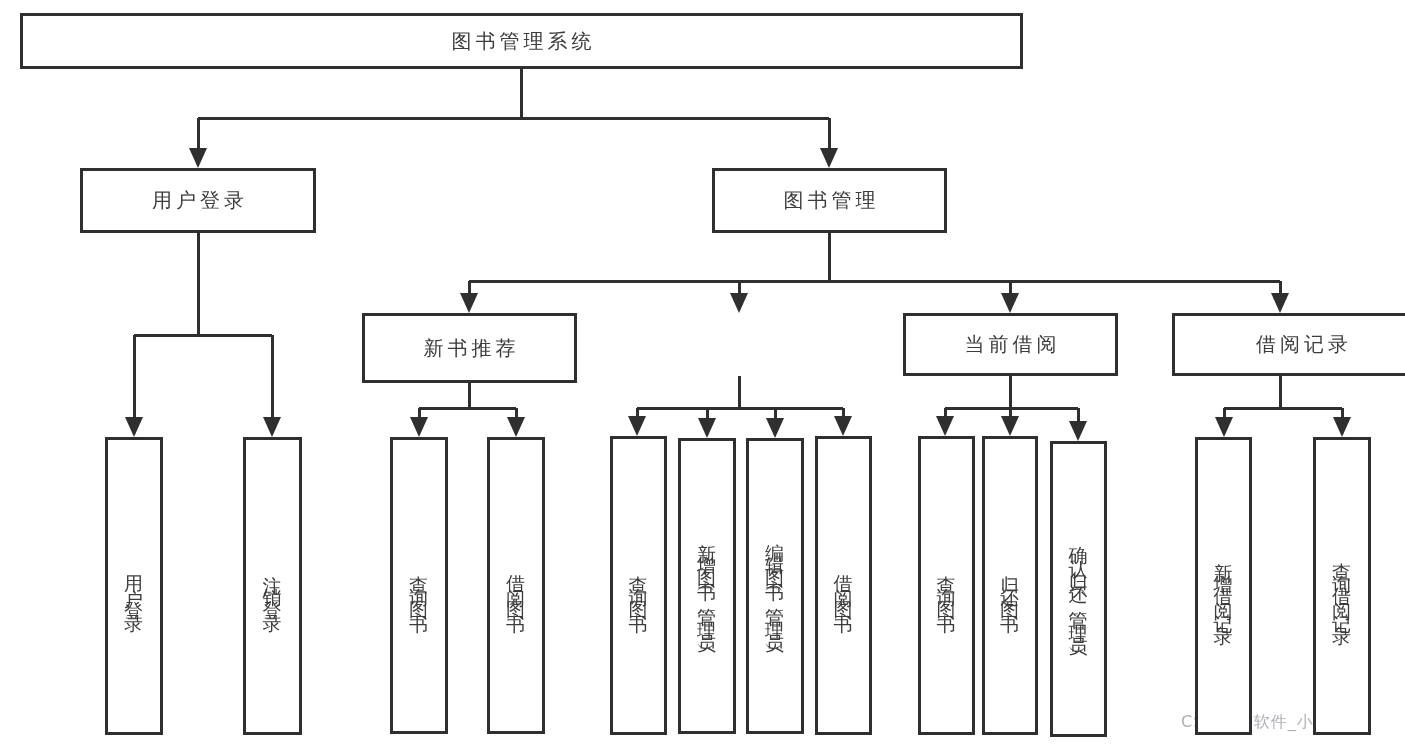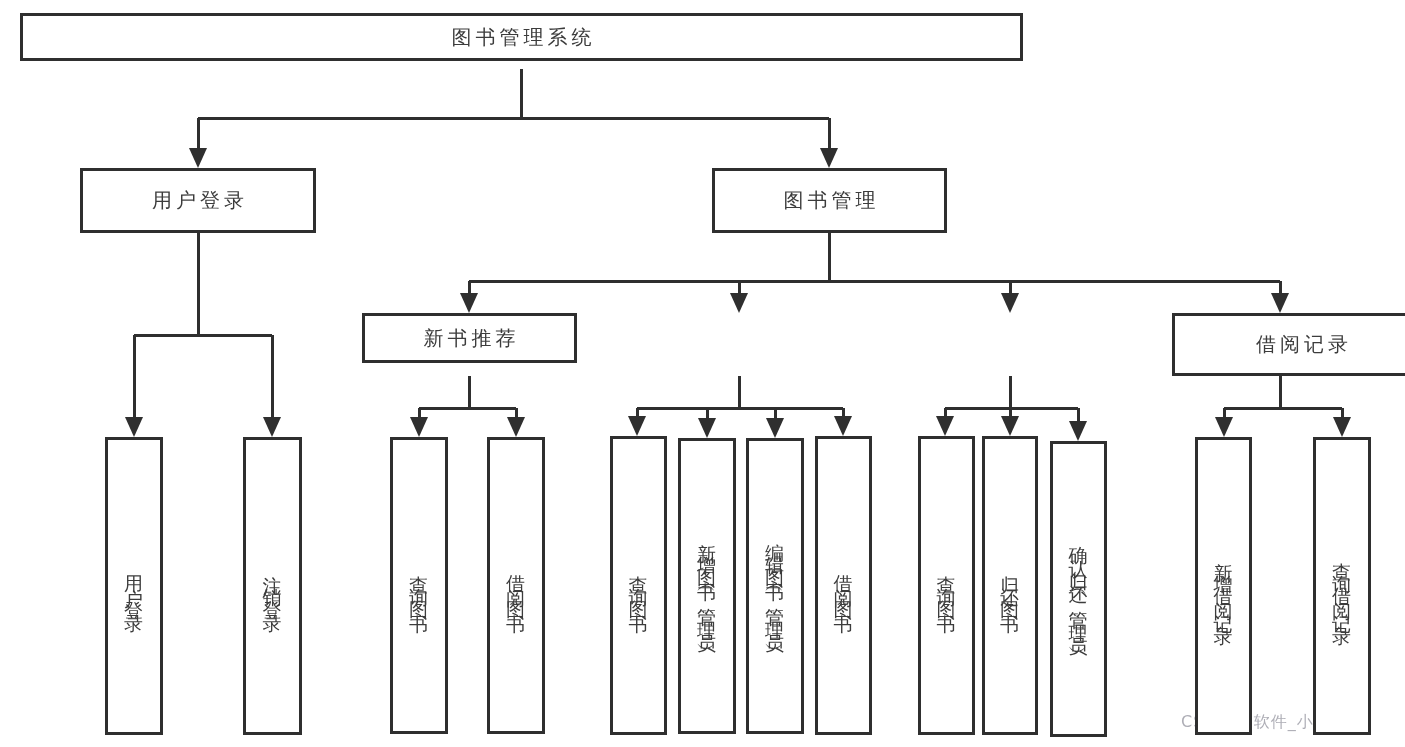--- a/index.html
+++ b/index.html
@@ -103,31 +103,34 @@
     <div class="arrow" style="left: 507px; top: 417px;"></div>
     <div class="arrow" style="left: 628px; top: 416px;"></div>
     <div class="arrow" style="left: 698px; top: 418px;"></div>
     <div class="arrow" style="left: 766px; top: 418px;"></div>
     <div class="arrow" style="left: 834px; top: 416px;"></div>
     <div class="arrow" style="left: 936px; top: 416px;"></div>
     <div class="arrow" style="left: 1001px; top: 416px;"></div>
     <div class="arrow" style="left: 1069px; top: 421px;"></div>
     <div class="arrow" style="left: 1215px; top: 417px;"></div>
     <div class="arrow" style="left: 1333px; top: 417px;"></div>
-    <div class="node h" style="left: 20px; top: 13px; width: 1003px; height: 48px;">
+    <div class="node h" style="left: 20px; top: 13px; width: 1003px; height: 56px;">
       <span class="label">图书管理系统</span>
     </div>
     <div class="node h" style="left: 80px; top: 168px; width: 236px; height: 65px;">
       <span class="label">用户登录</span>
     </div>
     <div class="node h" style="left: 712px; top: 168px; width: 235px; height: 65px;">
       <span class="label">图书管理</span>
     </div>
-    <div class="node h" style="left: 362px; top: 313px; width: 215px; height: 50px;">
+    <div class="node h" style="left: 362px; top: 313px; width: 215px; height: 70px;">
       <span class="label">新书推荐</span>
+    </div>
+    <div class="node h" style="left: 903px; top: 313px; width: 215px; height: 63px;">
+      <span class="label">当前借阅</span>
     </div>
     <div class="node h" style="left: 1172px; top: 313px; width: 260px; height: 63px;">
       <span class="label">借阅记录</span>
     </div>
     <div class="node v" style="left: 105px; top: 437px; width: 58px; height: 298px;">
       <span class="label">用户登录</span>
     </div>
     <div class="node v" style="left: 243px; top: 437px; width: 59px; height: 298px;">
       <span class="label">注销登录</span>
     </div>

